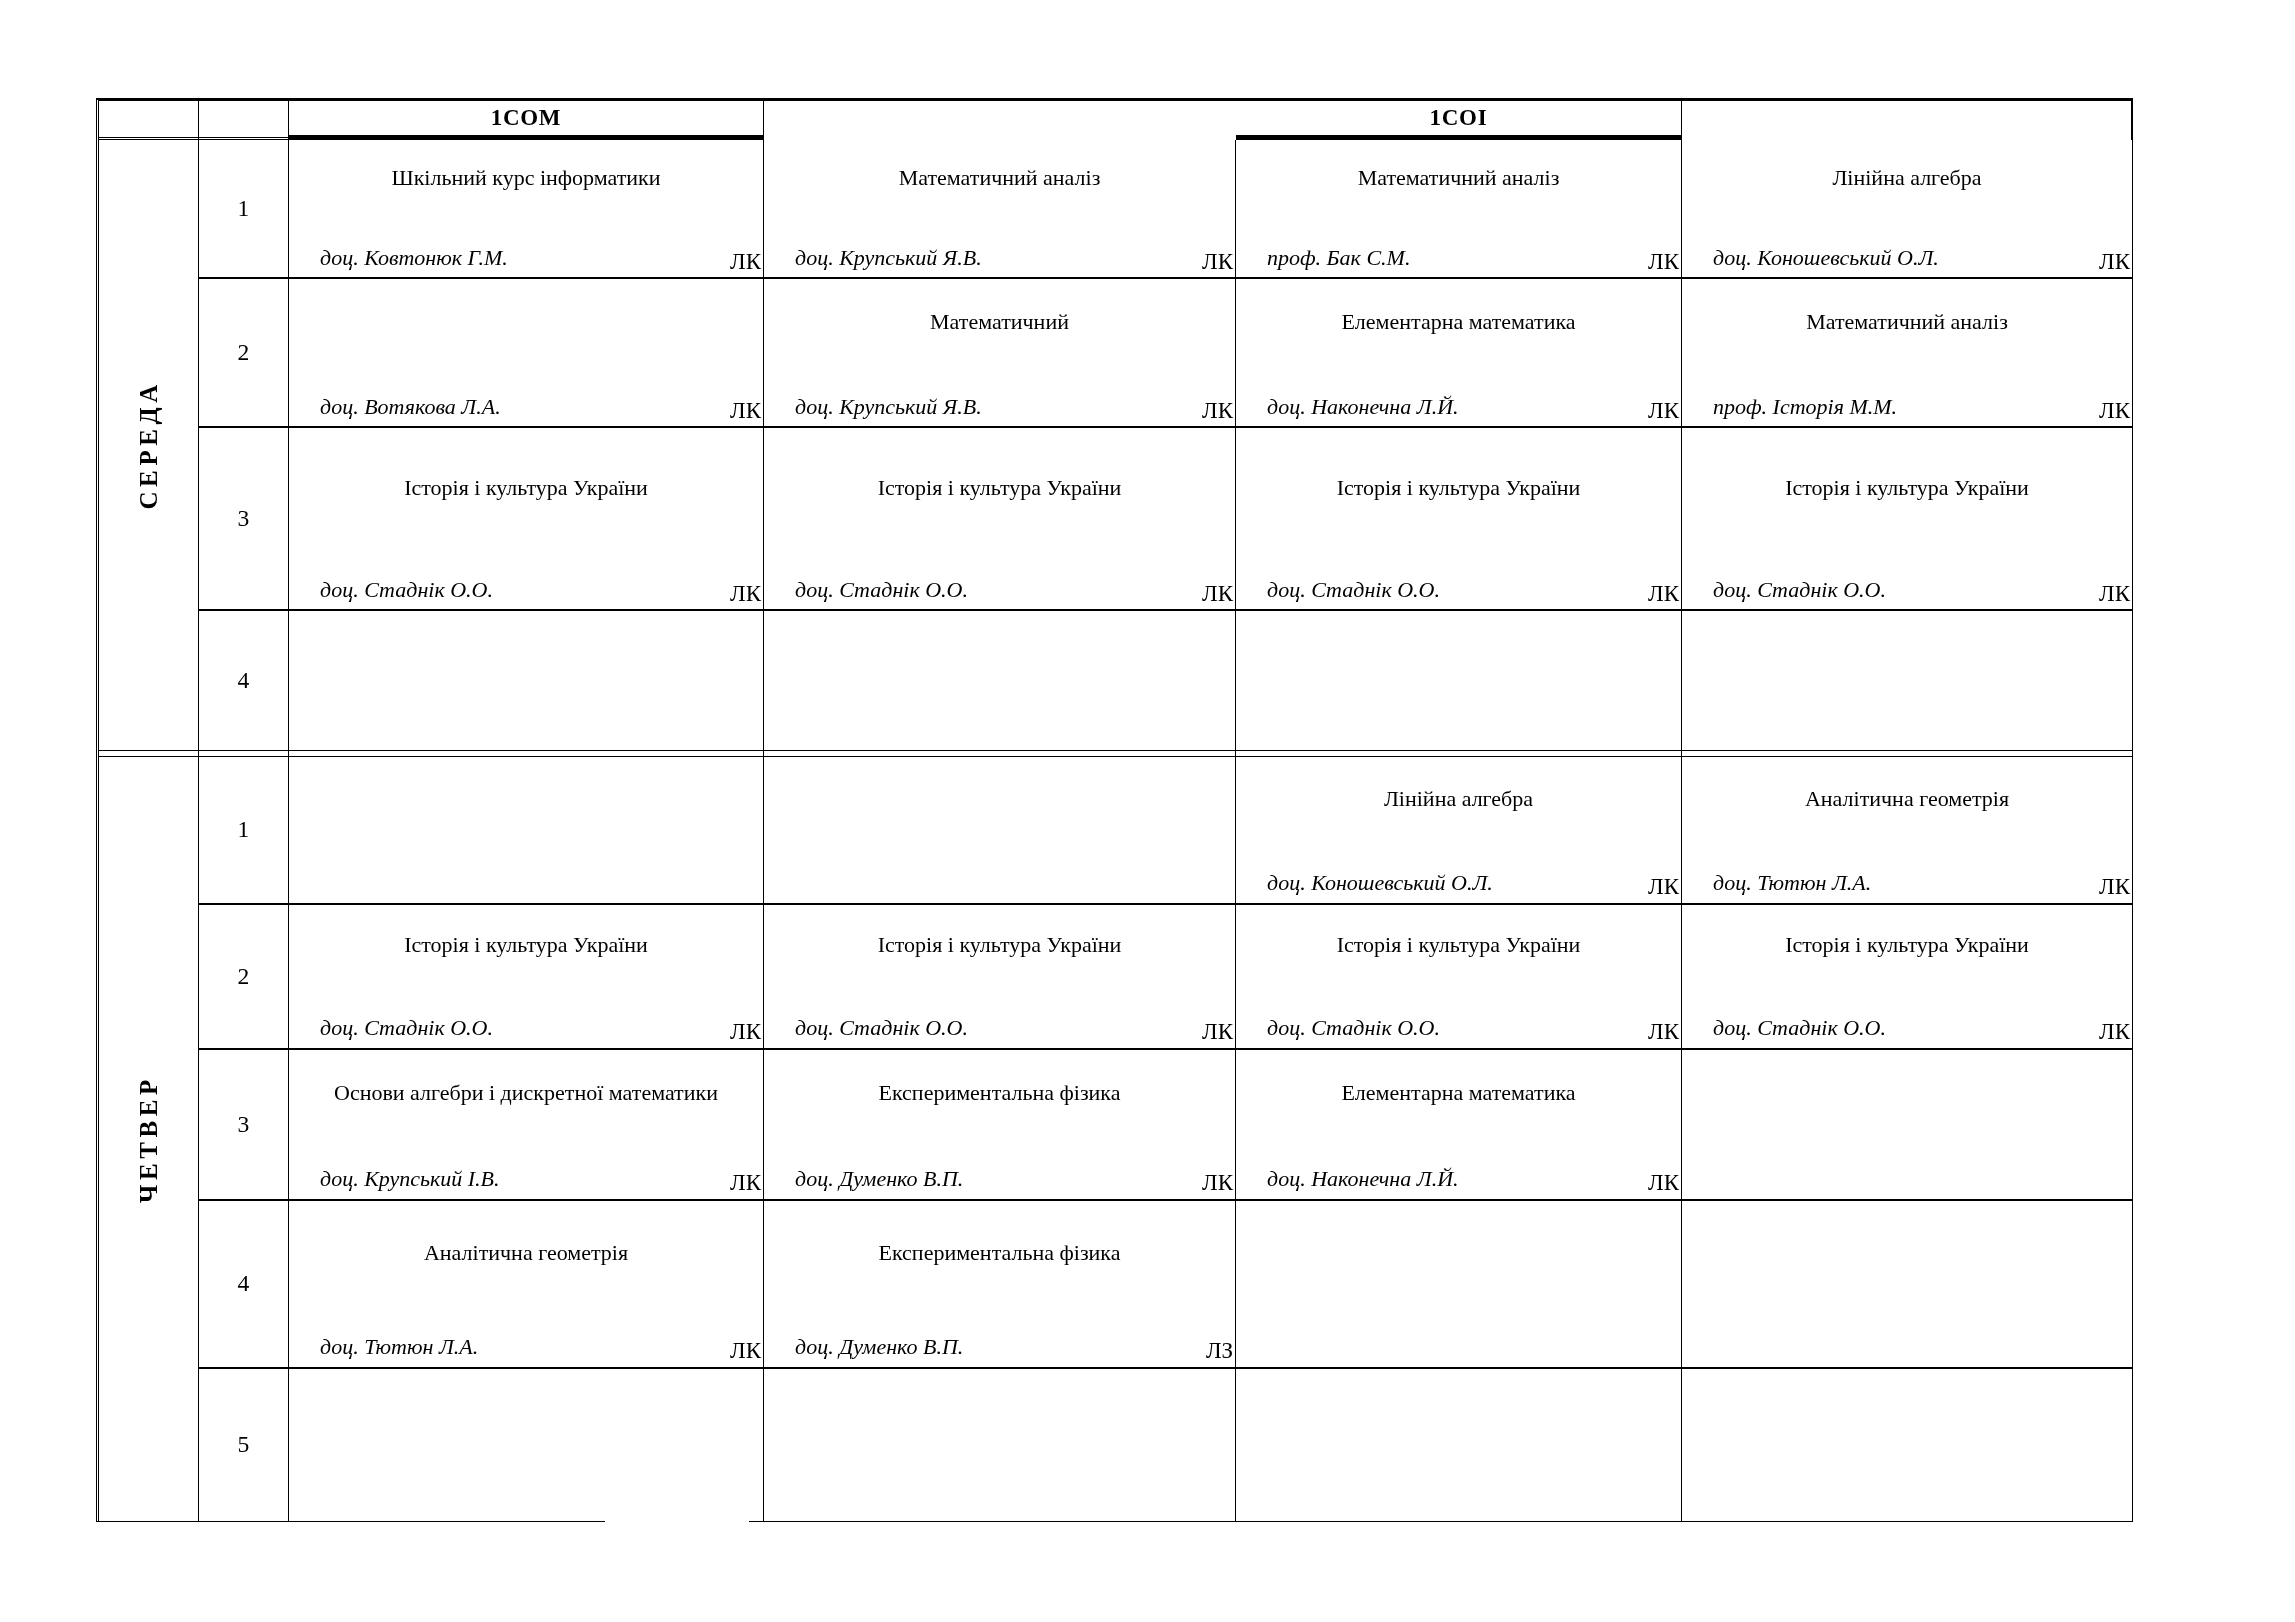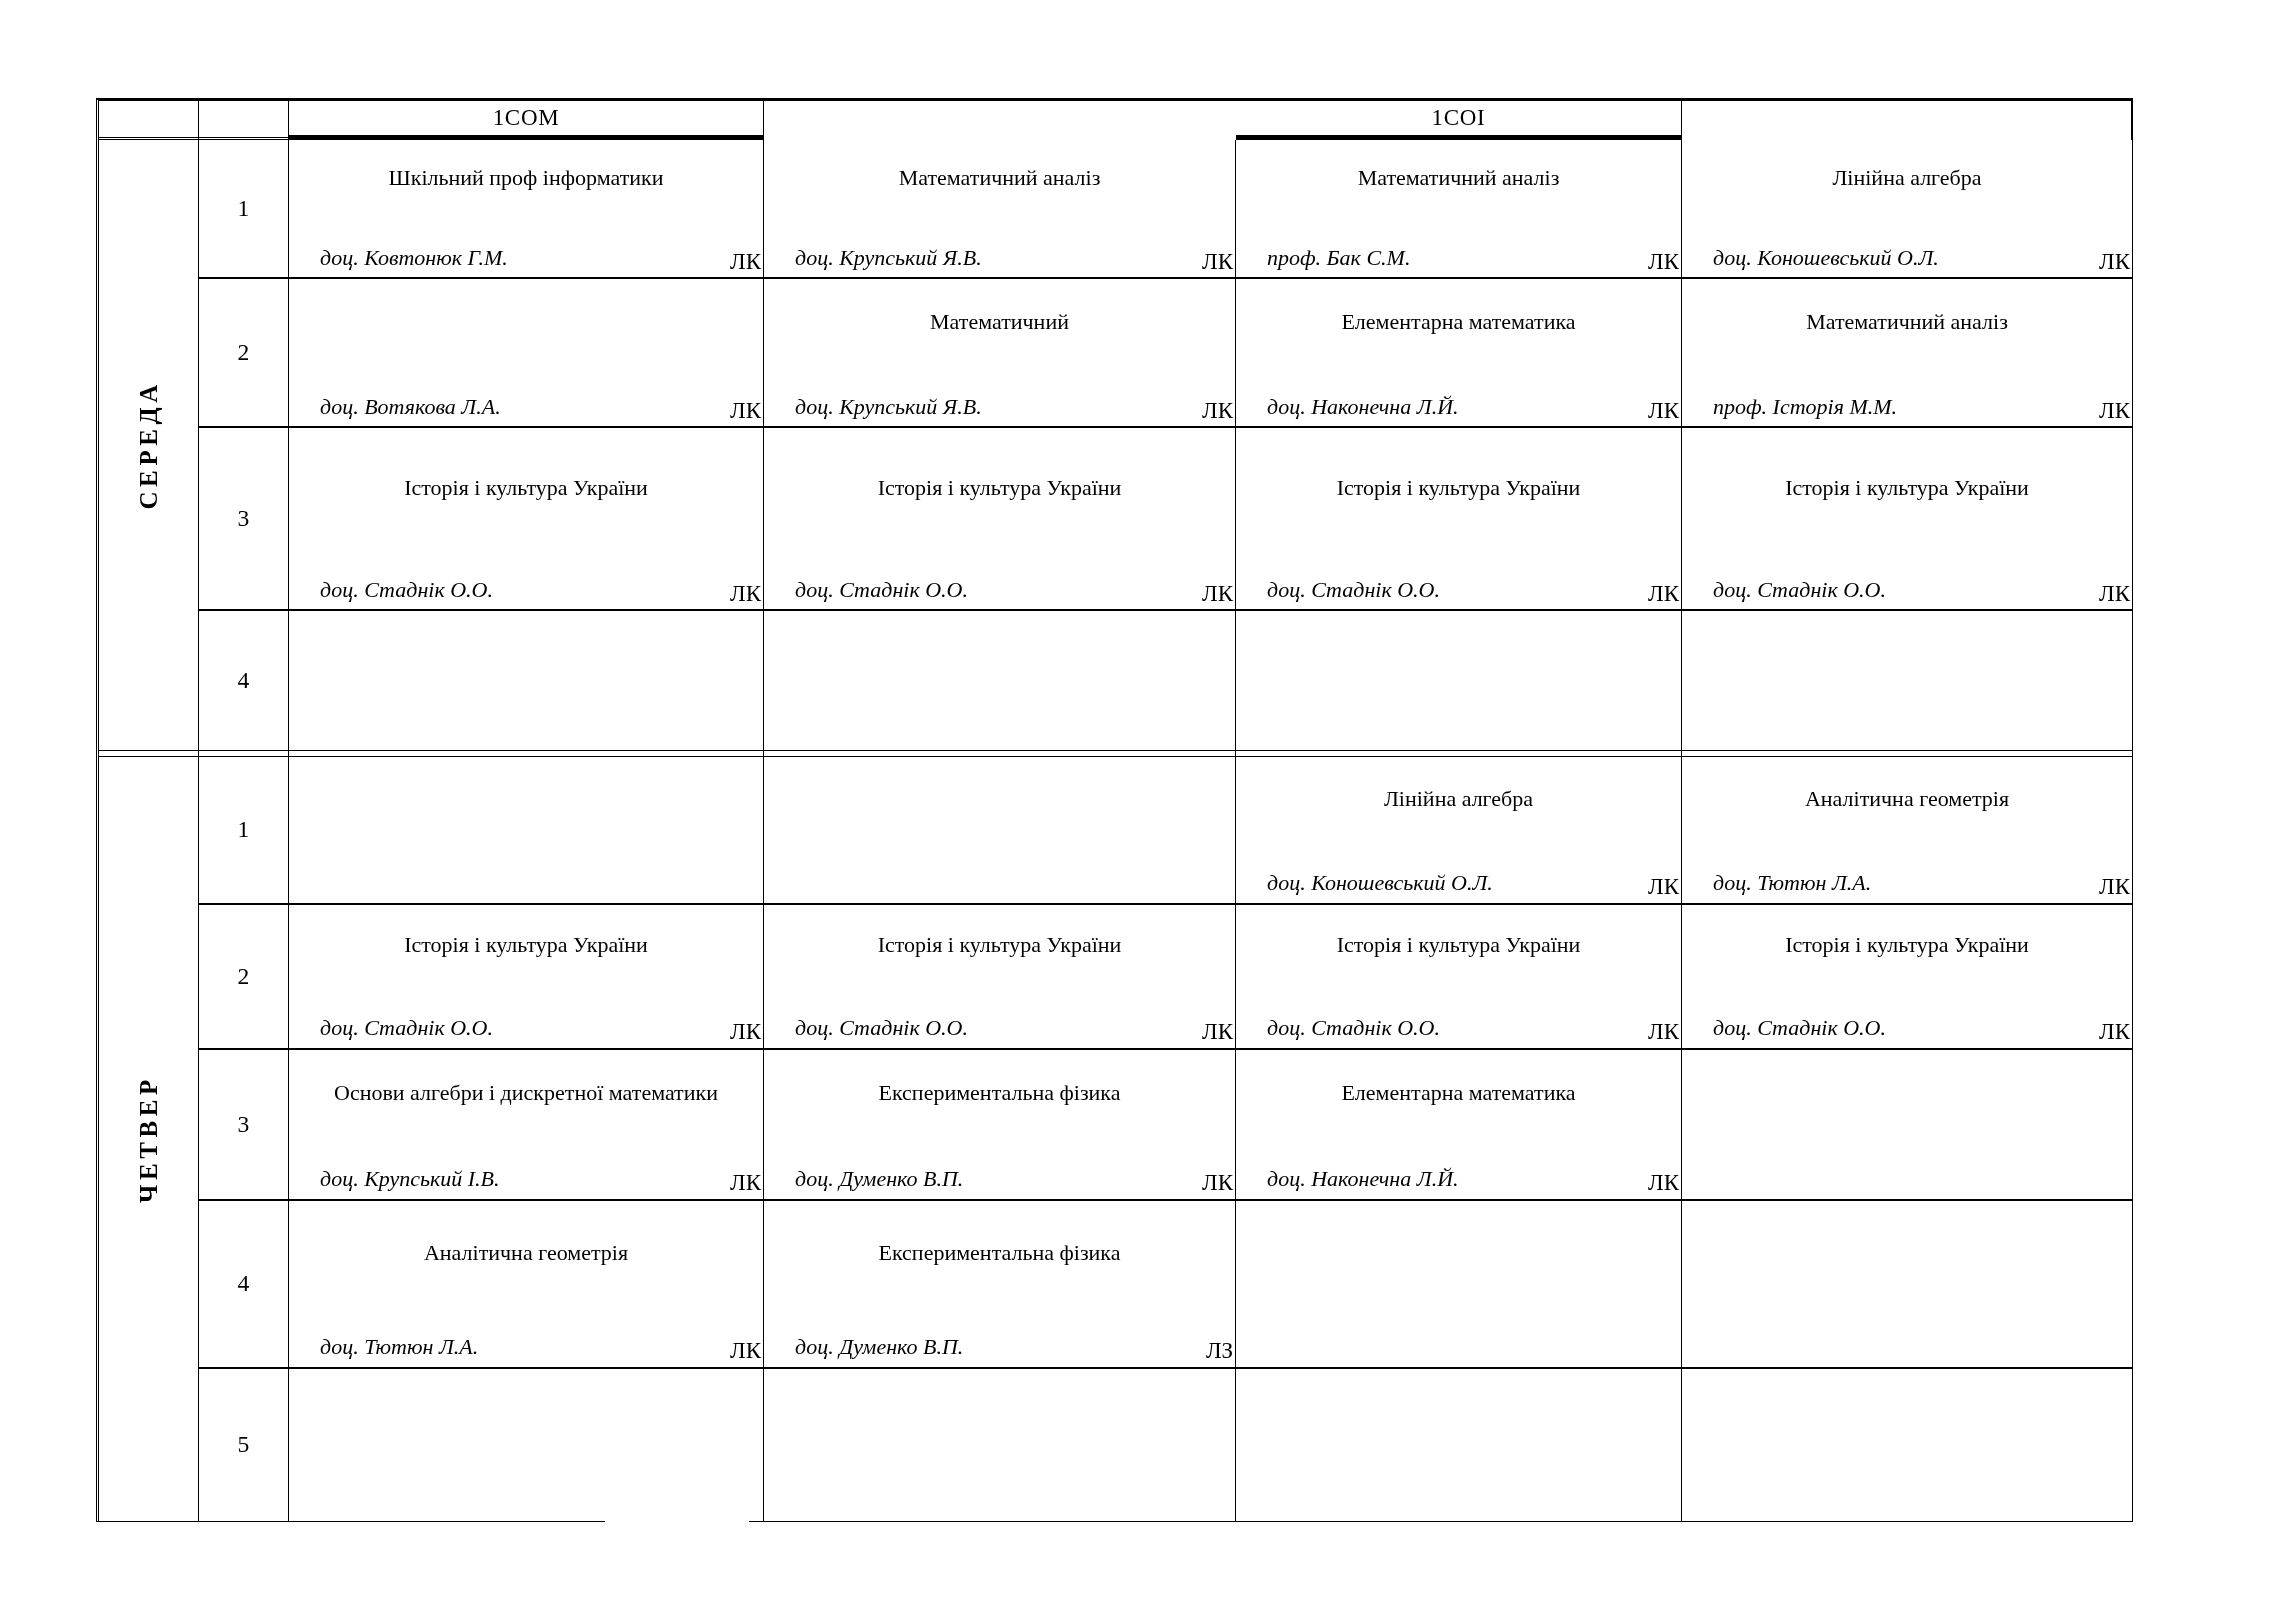--- a/index.html
+++ b/index.html
@@ -16,21 +16,21 @@
     border-top:3.3px solid #000;
     border-left:3.9px double #000;
     border-right:2px solid #000;
     border-bottom:2.6px solid #000;
     background:#fff;
   }
   .cell{position:relative;border-right:1.3px solid #000;border-bottom:2px solid #000;background:#fff}
   .br0{border-right:none}
   .bb0{border-bottom:none}
   .chead{border-bottom:3.9px double #000}
-  .ghead{display:flex;align-items:center;justify-content:center;font-weight:normal;
+  .ghead{display:flex;align-items:center;justify-content:center;font-weight:bold;
          font-size:23px;letter-spacing:0.7px;border-bottom:5.9px solid #000}
   .daycell{display:flex;align-items:center;justify-content:center}
   .daylabel{writing-mode:vertical-rl;transform:rotate(180deg);font-weight:bold;
             font-size:25px;letter-spacing:4.6px;white-space:nowrap}
   .per{display:flex;align-items:center;justify-content:center;font-size:23.6px}
   .subj{position:absolute;top:0;bottom:62px;left:26px;right:26px;
         display:flex;align-items:center;justify-content:center;
         text-align:center;font-size:22px;line-height:1.7}
   .trow{position:absolute;left:31px;right:0;bottom:6.5px;
         display:flex;justify-content:space-between;align-items:center}
@@ -49,21 +49,21 @@
   <div class="cell chead" style="grid-area:1/2"></div>
   <div class="cell ghead" style="grid-area:1/3">1СОМ</div>
   <div class="cell ghead" style="grid-area:1/5">1СОІ</div>
 
   <div class="cell daycell bb0" style="grid-area:2/1/6/2">
     <span class="daylabel">СЕРЕДА</span>
   </div>
 
   <div class="cell per" style="grid-area:2/2">1</div>
   <div class="cell" style="grid-area:2/3">
-    <div class="subj">Шкільний проф інформатики</div>
+    <div class="subj">Шкільний курс інформатики</div>
     <div class="trow">
       <span class="teach">доц. Ковтонюк Г.М.</span>
       <span class="ltype">ЛК</span>
     </div>
   </div>
   <div class="cell" style="grid-area:2/4">
     <div class="subj">Математичний аналіз</div>
     <div class="trow">
       <span class="teach">доц. Крупський Я.В.</span>
       <span class="ltype">ЛК</span>

